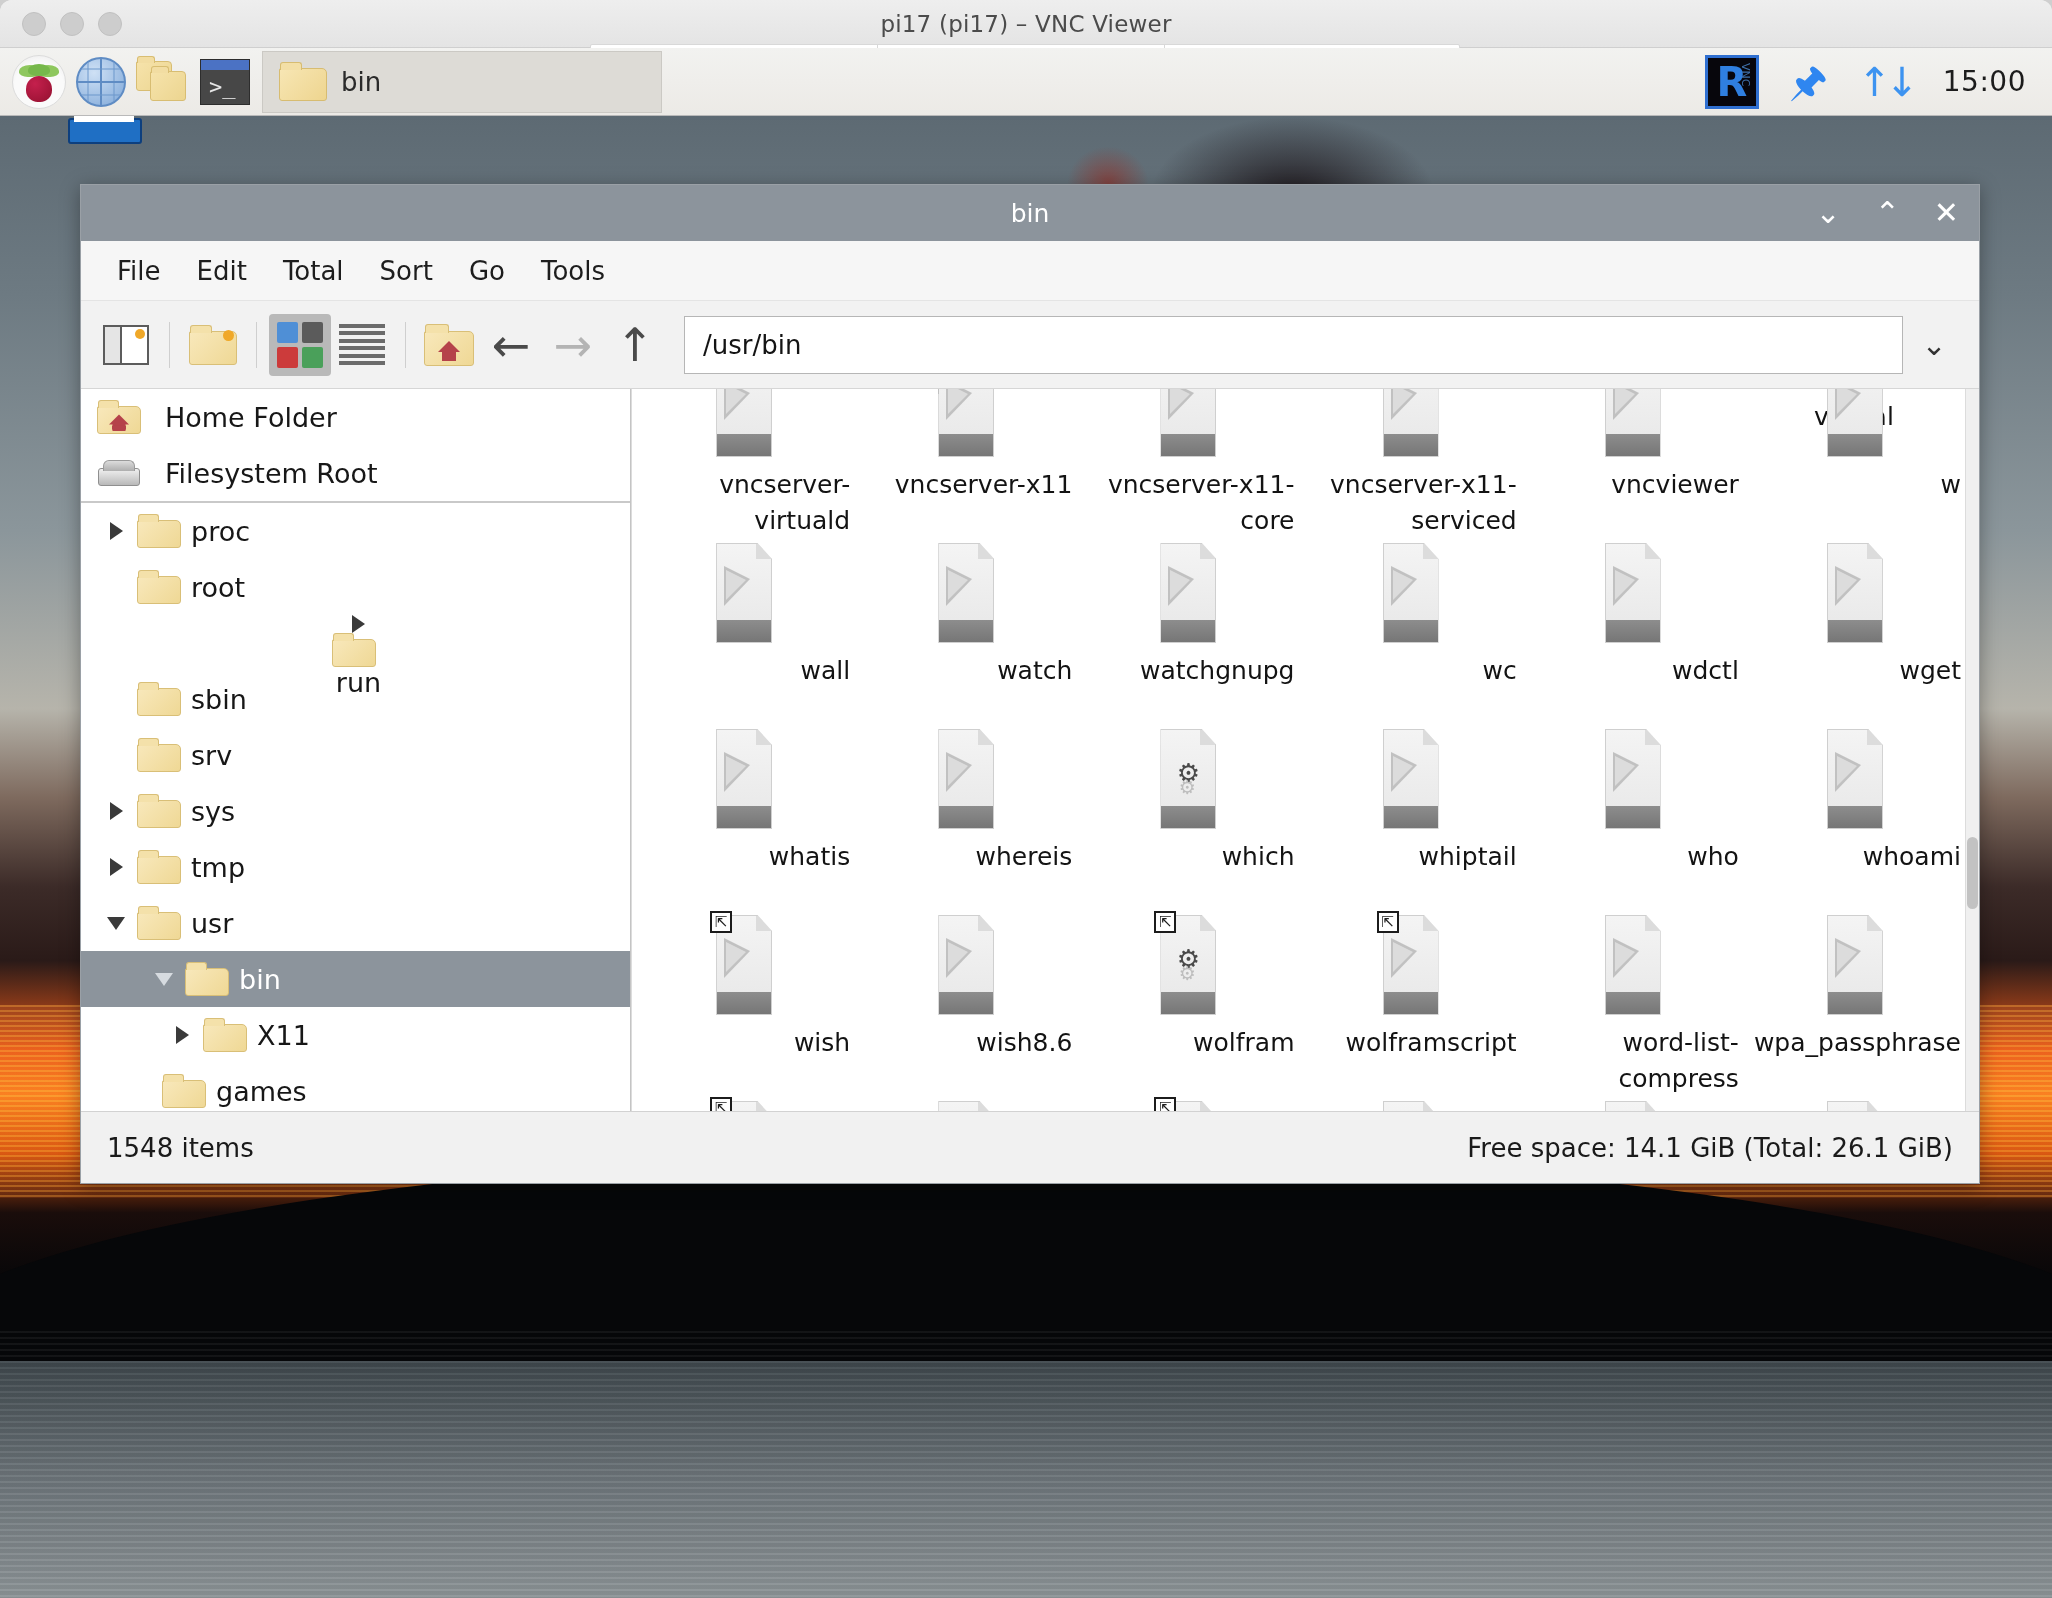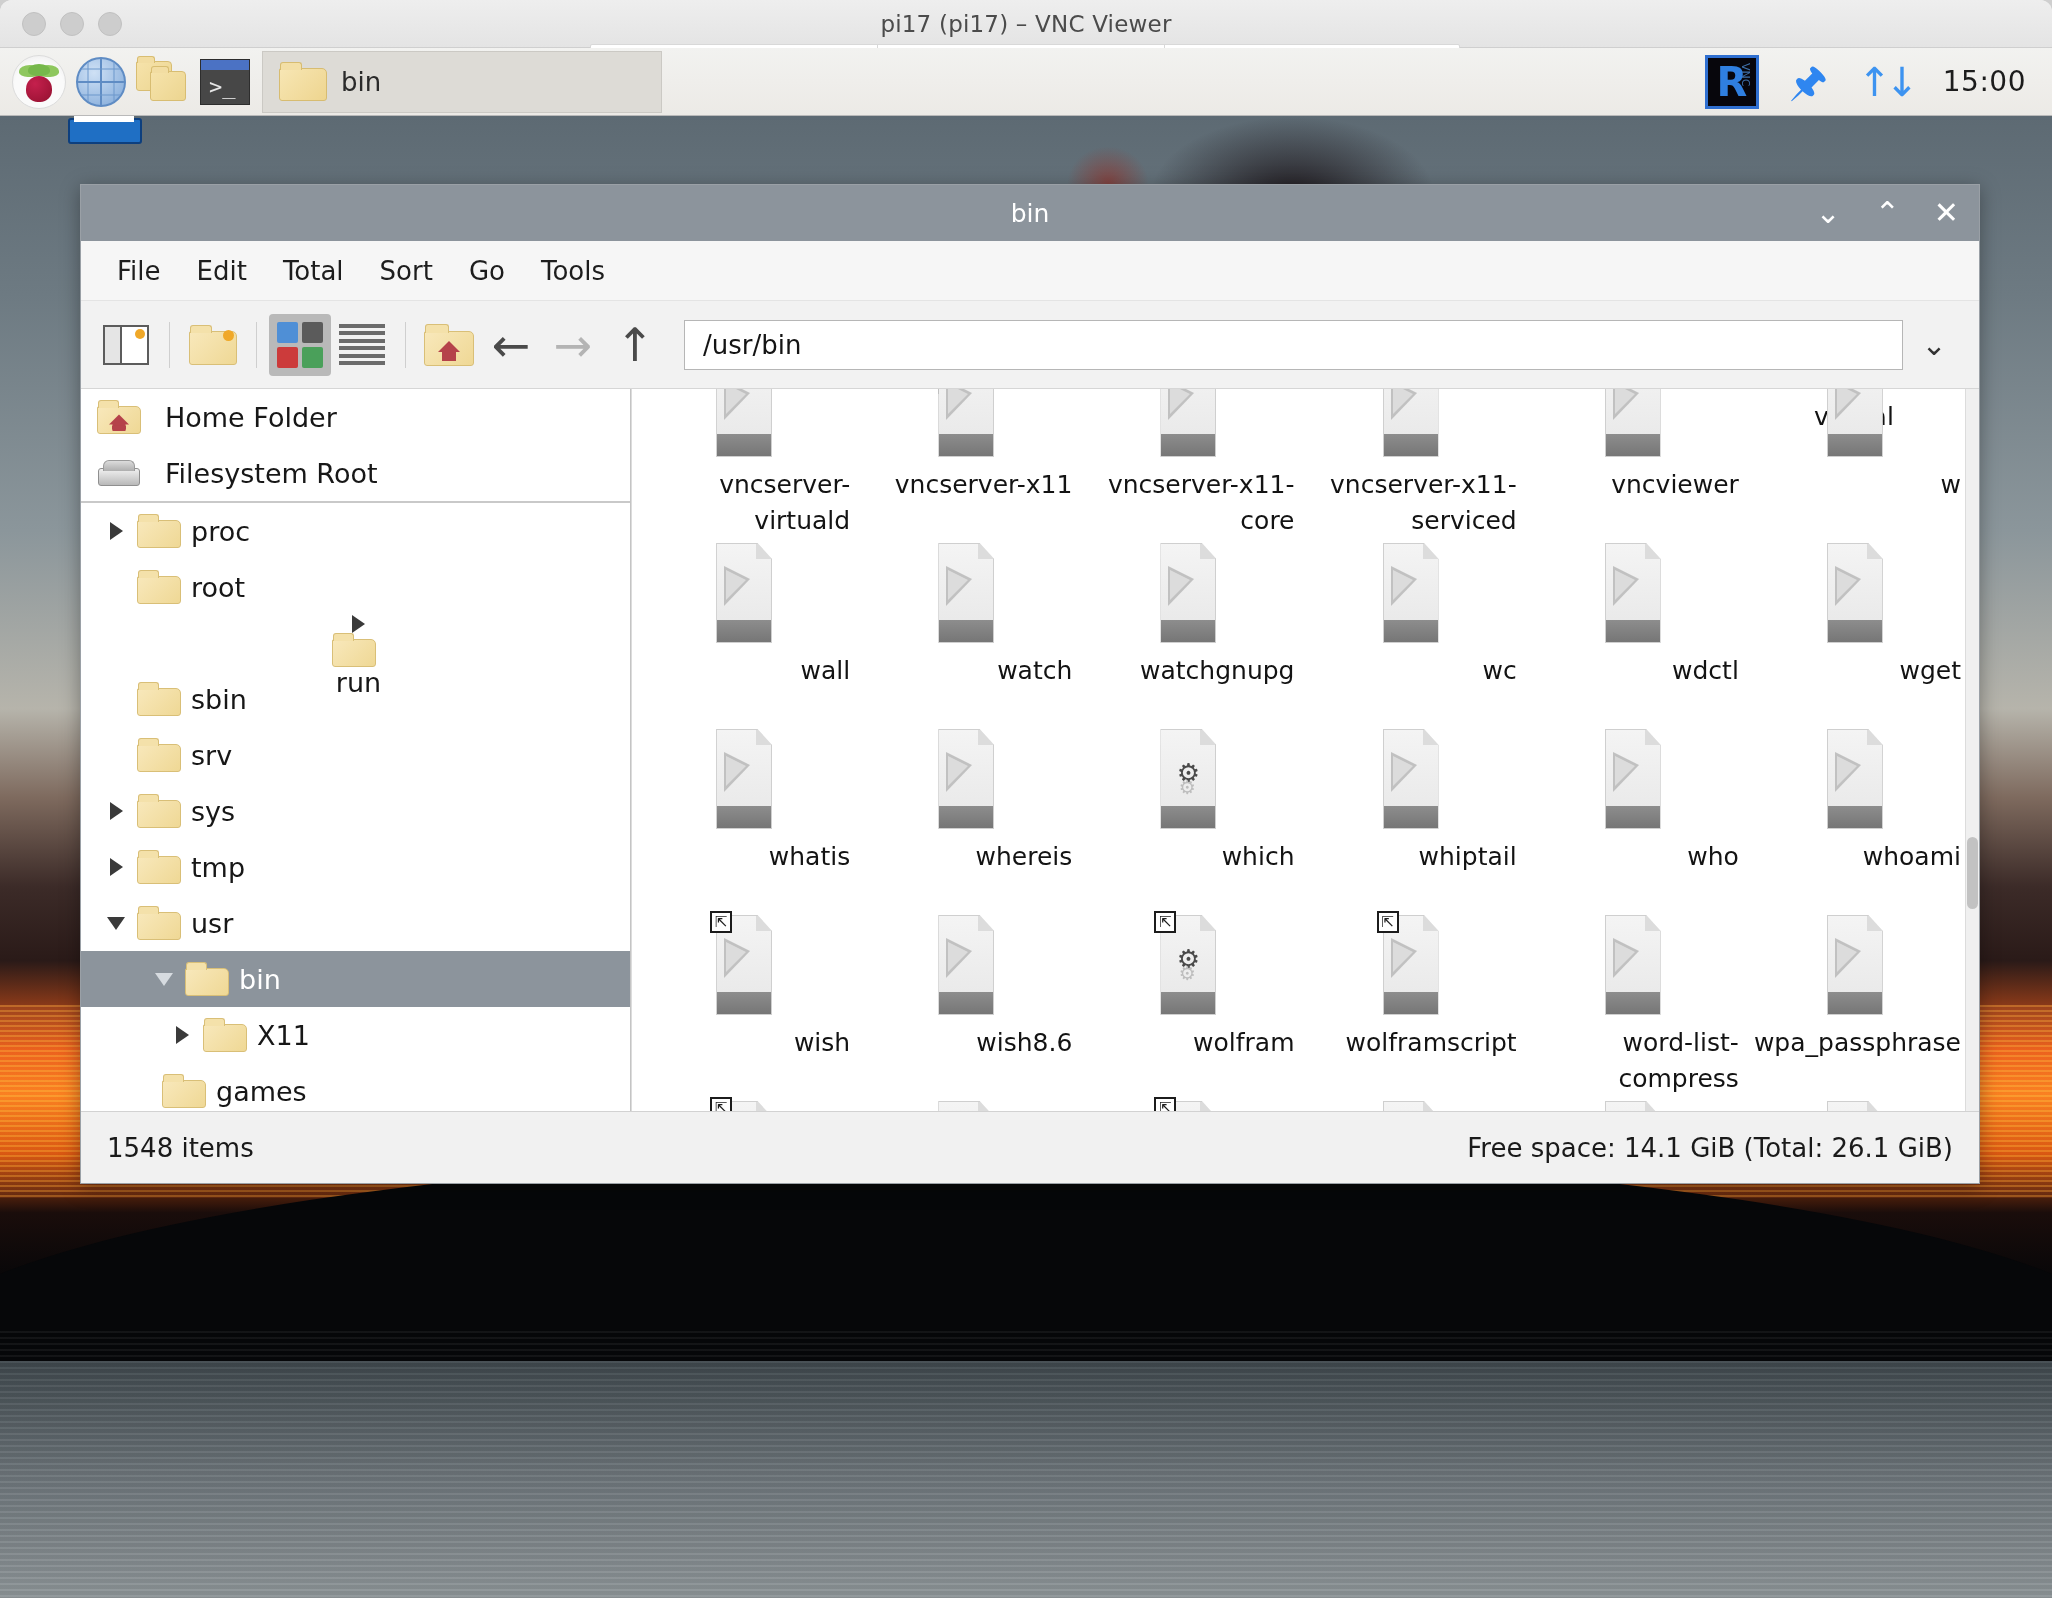--- a/index.html
+++ b/index.html
@@ -225,21 +225,21 @@
     height: 88px; display: flex; align-items: center; gap: 0;
     background: #f2f2f2; border-bottom: 1px solid #d6d6d6; padding: 0 14px;
   }
   .tool { width: 62px; height: 62px; display:flex; align-items:center; justify-content:center; cursor:pointer; }
   .tool.sel { background:#b9b9b9; border-radius:4px; }
   .tdiv { width:1px; height:46px; background:#cfcfcf; margin: 0 12px; }
   .arrow-btn { font-size: 46px; color:#4a4a4a; line-height:1; cursor:pointer; }
   .arrow-btn.dim { color:#b4b4b4; }
 
   .pathbox {
-    flex: 1; height: 50px; margin-left: 18px; background:#fff;
+    flex: 1; height: 58px; margin-left: 18px; background:#fff;
     border: 1px solid #b6b6b6; display: flex; align-items: center; padding: 4px 18px;
     font-size: 26px; color:#141414;
   }
   .path-caret { width: 62px; text-align:center; font-size: 30px; color:#333; cursor:pointer; }
 
   .fm-body { flex: 1; display: flex; min-height: 0; background:#701a75; }
 
   
   .side { width: 550px; border-right: 1px solid #c4c4c4; display:flex; flex-direction:column; background:#fff; }
   .side-places { border-bottom: 2px solid #c9c9c9; }

